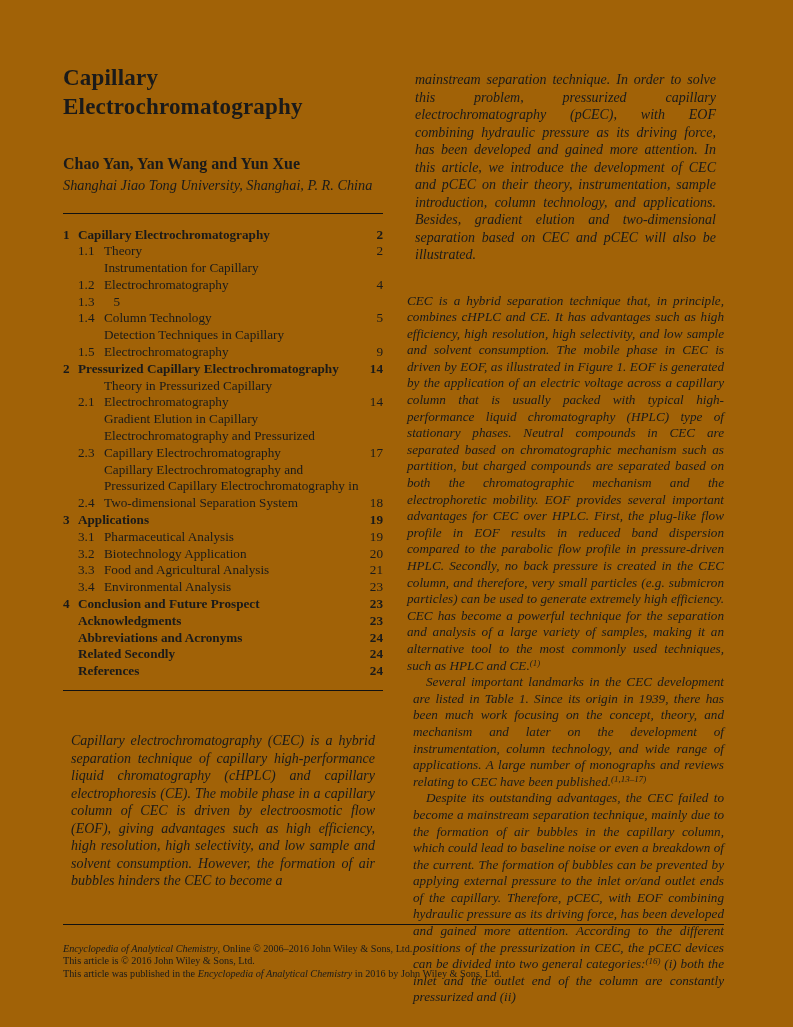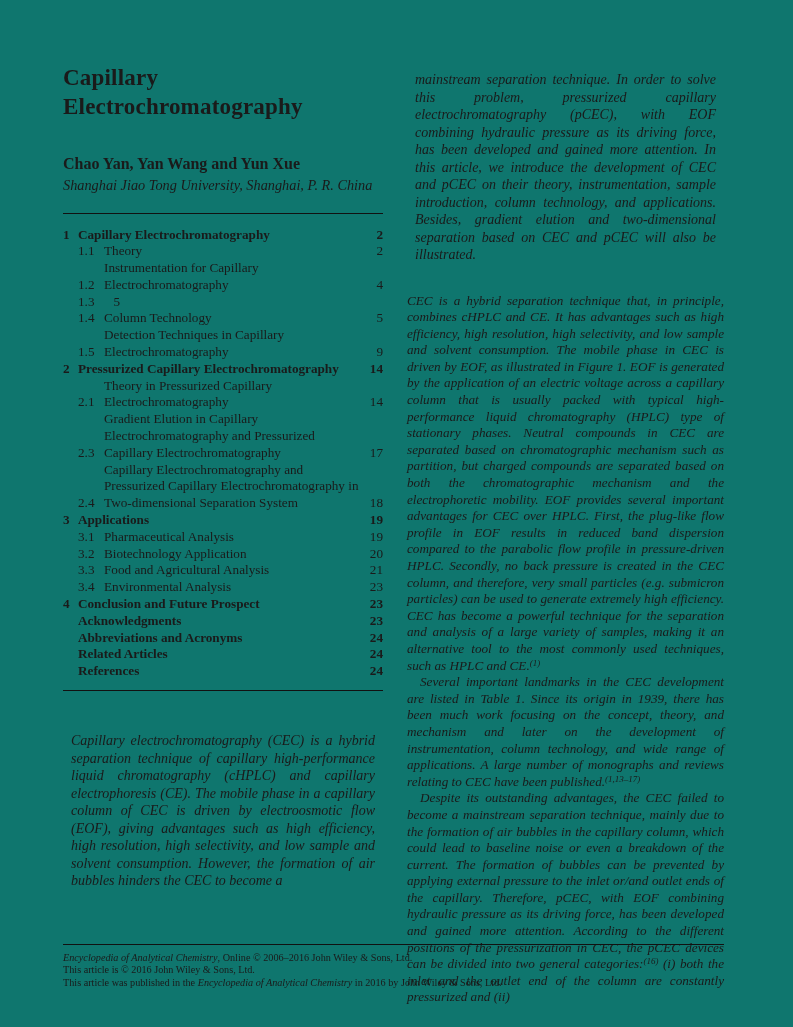--- a/index.html
+++ b/index.html
@@ -1,19 +1,19 @@
 <!DOCTYPE html>
 <html lang="en"><head>
 <meta charset="utf-8">
 <style>
   html,body{margin:0;padding:0;background:#ffffff;}
   .page{
     position:relative;
     width:793px;height:1027px;
-    background:#0f766e;
+    background:#a16207;
     font-family:"Liberation Serif","DejaVu Serif",serif;
     color:#1a1a1a;
     overflow:hidden;
     box-sizing:border-box;
   }
   .cols{
     position:absolute;
     left:63px;top:63px;
     width:661px;
     display:flex;
@@ -47,29 +47,29 @@
   
   .abstract{
     margin:8px;font-style:italic;font-size:14px;line-height:17.5px;
     text-align:justify;
   }
   .abstract-left{margin-top:41px;}
 
   
   .bodytext{margin-top:29px;font-size:13.2px;line-height:16.6px;text-align:justify;font-style:italic;}
   .body-p{margin:0;}
-  .body-p.indent{text-indent:13px;}
+  .body-p.indent{text-indent:13px;margin-left:6px;}
   .supref{font-size:0.68em;vertical-align:baseline;position:relative;top:-0.45em;line-height:0;}
 
   
   .footer{
     position:absolute;left:63px;right:69px;top:924px;
     border-top:1.6px solid #111;
-    padding-top:7px;
-    font-size:10.2px;line-height:12.4px;margin-top:20px;
+    padding-top:18px;
+    font-size:10.2px;line-height:12.4px;
   }
   .footer .fline{white-space:nowrap;}
   .footer .it{font-style:italic;}
 </style>
 </head>
 <body>
 
 <div class="page">
   <div class="cols">
 
@@ -163,21 +163,21 @@
           </div>
           <div class="toc-row lv1 b nonum">
             <span class="toc-label">Acknowledgments</span>
             <span class="toc-page">23</span>
           </div>
           <div class="toc-row lv1 b nonum">
             <span class="toc-label">Abbreviations and Acronyms</span>
             <span class="toc-page">24</span>
           </div>
           <div class="toc-row lv1 b nonum">
-            <span class="toc-label">Related Articles</span>
+            <span class="toc-label">Related Secondly</span>
             <span class="toc-page">24</span>
           </div>
           <div class="toc-row lv1 b nonum">
             <span class="toc-label">References</span>
             <span class="toc-page">24</span>
           </div>
         </nav>
       <hr class="rule rule-after-toc">
       <p class="abstract abstract-left">Capillary electrochromatography (CEC) is a hybrid separation technique of capillary high-performance liquid chromatography (cHPLC) and capillary electrophoresis (CE). The mobile phase in a capillary column of CEC is driven by electroosmotic flow (EOF), giving advantages such as high efficiency, high resolution, high selectivity, and low sample and solvent consumption. However, the formation of air bubbles hinders the CEC to become a</p>
     </div>

